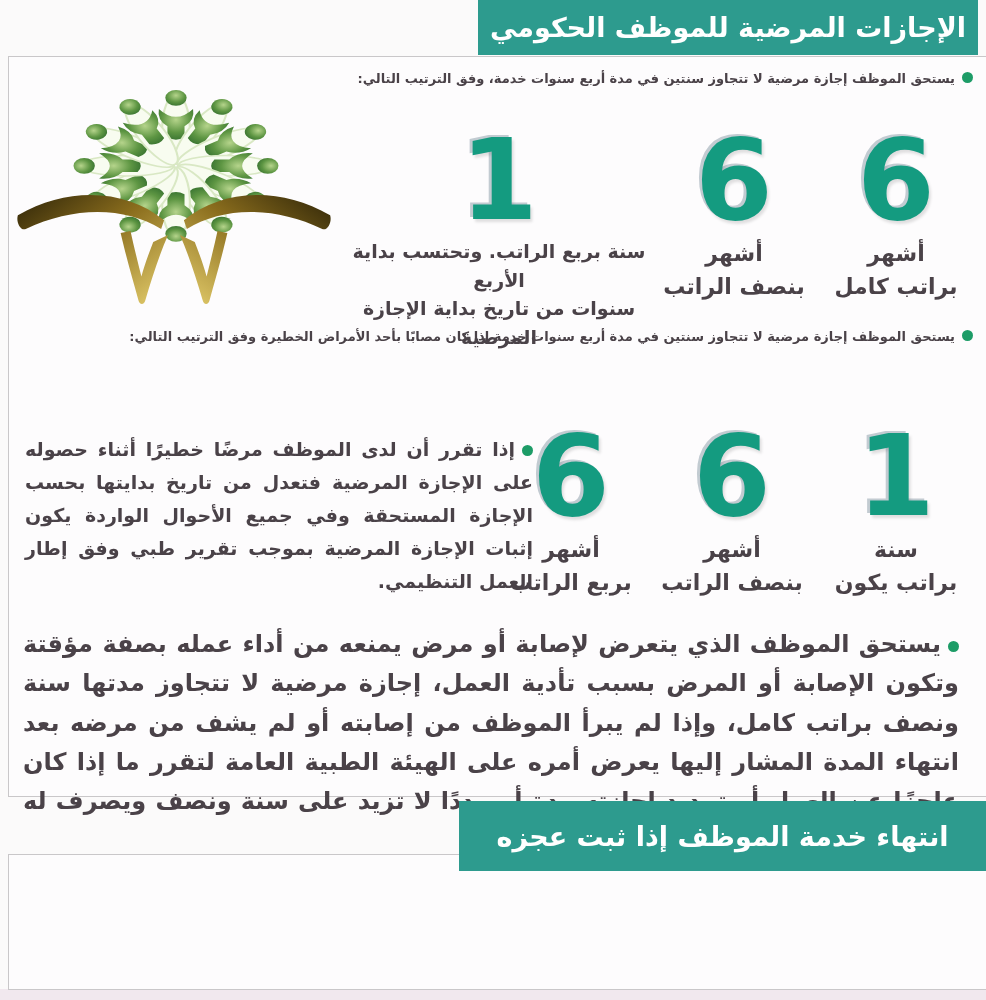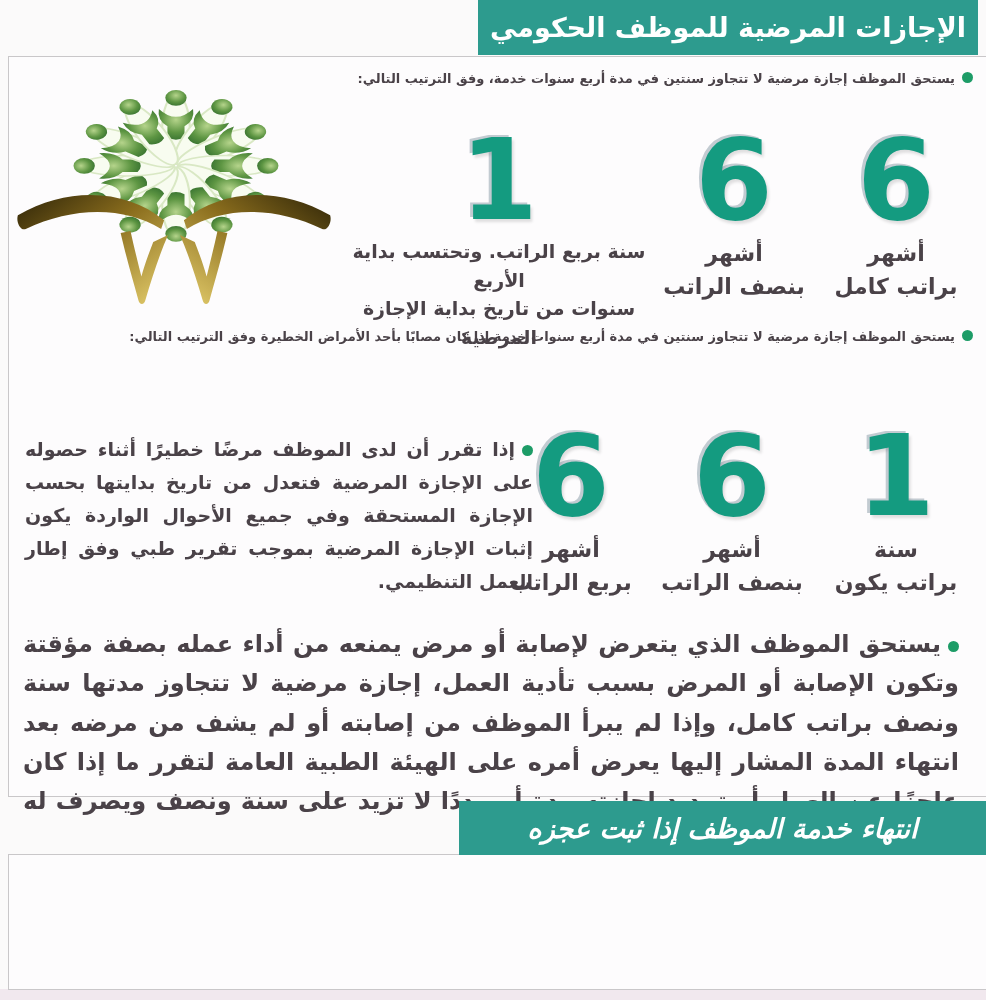--- a/index.html
+++ b/index.html
@@ -7,21 +7,21 @@
     width:986px;height:1000px;position:relative;overflow:hidden;
     background:#fbfafa;color:#4a4248;
     font-family:"DejaVu Sans",sans-serif;font-weight:bold;
   }
   .bar{
     position:absolute;background:#2d9b8e;color:#ffffff;
     display:flex;align-items:center;justify-content:center;
     font-size:27px;font-weight:bold;z-index:5;
   }
   .bar1{top:0;right:8px;left:478px;height:55px;}
-  .bar2{top:801px;right:0;left:459px;height:54px;font-style:italic;}
+  .bar2{top:801px;right:0;left:459px;height:70px;}
   .box{
     position:absolute;left:8px;right:-2px;background:#fdfcfd;
     border:1px solid #c9c7c9;z-index:1;
   }
   .box1{top:56px;height:739px;}
   .box2{top:854px;height:134px;}
   .footer-strip{position:absolute;top:989px;left:0;right:0;height:11px;background:#f1e8ee;}
 
   .para{position:absolute;direction:rtl;text-align:justify;font-size:13px;line-height:1.78;margin:0;}
   .bullet{display:inline-block;width:11px;height:11px;border-radius:50%;background:#1d9c67;margin-left:7px;}

